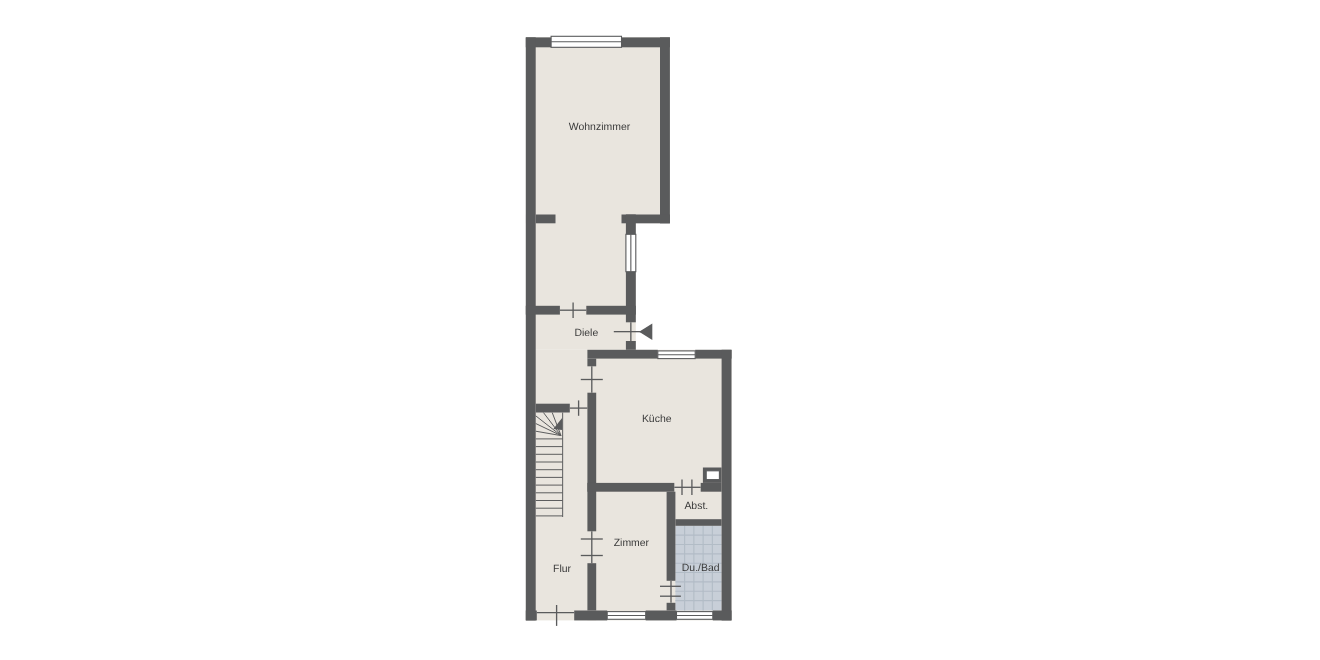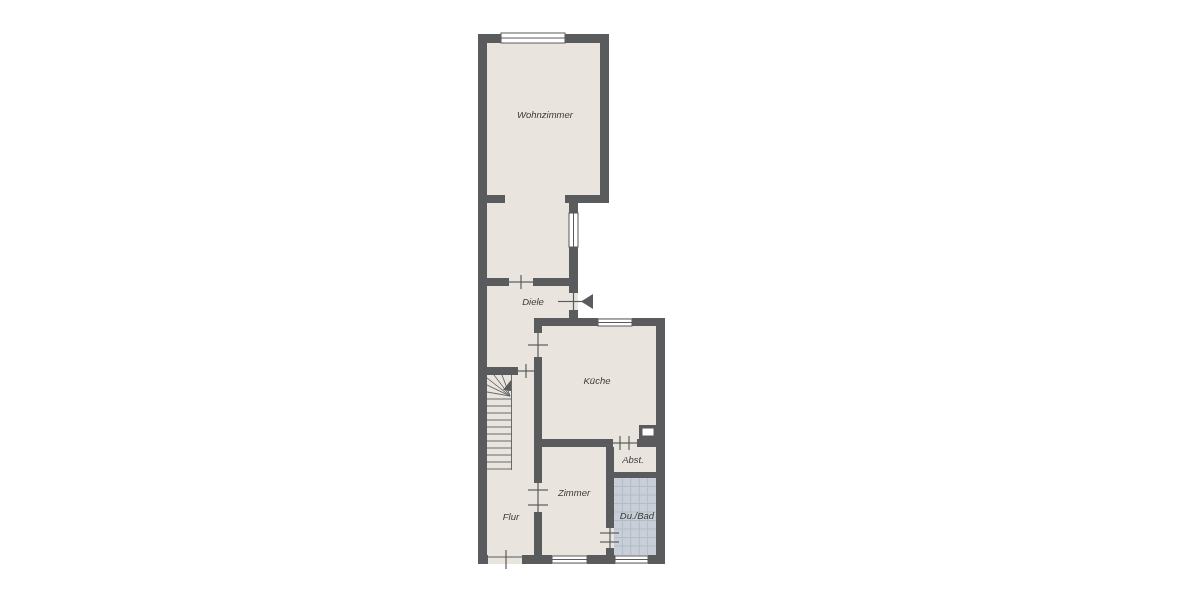--- a/index.html
+++ b/index.html
@@ -9,21 +9,20 @@
     width: 1200px;
     height: 600px;
     overflow: hidden;
     font-family: "Liberation Sans", sans-serif;
   }
   #stage {
     position: relative;
     width: 1200px;
     height: 524px;
     background: var(--background, #ffffff);
-    font-style: italic;
   }
   svg { display: block; }
   .floor   { fill: var(--floor, #e9e5de); }
   .wall    { fill: var(--wall, #5a5b5c); }
   .win     { fill: var(--window, #ffffff); stroke: var(--wall, #5a5b5c); stroke-width: 1; }
   .winline { stroke: var(--wall, #5a5b5c); stroke-width: 1; fill: none; }
   .door    { stroke: var(--wall, #5a5b5c); stroke-width: 1.2; fill: none; }
   .tread   { stroke: var(--wall, #5a5b5c); stroke-width: 0.9; fill: none; }
   .arrow   { fill: var(--wall, #5a5b5c); }
   .shaft   { fill: var(--window, #ffffff); stroke: var(--wall, #5a5b5c); stroke-width: 1; }

